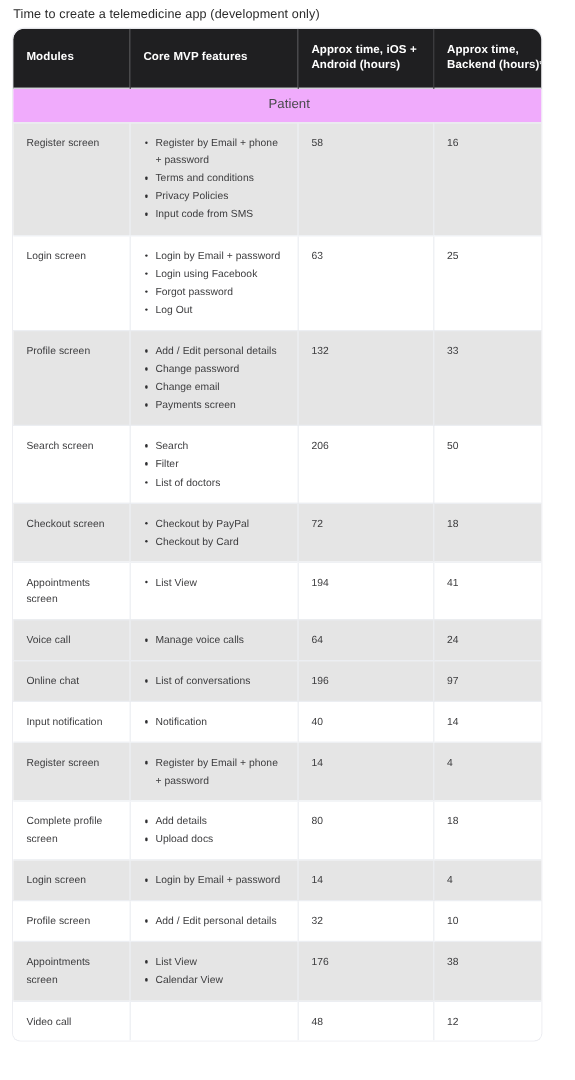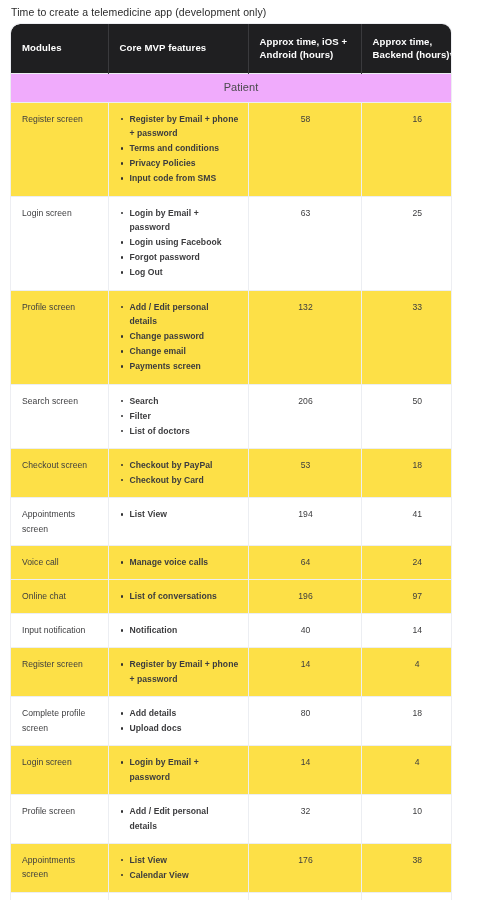--- a/index.html
+++ b/index.html
@@ -63,55 +63,54 @@
     line-height: 14.6px;
     color: #3c3c3e;
     vertical-align: top;
     padding: 9px 9px 9px 11px;
     border-right: 1px solid #eceef2;
     border-top: 1px solid #eceef2;
     letter-spacing: 0.005em;
   }
   tbody td:last-child { border-right: none; }
 
-  tr.r-alt td { background: #fde047; }
+  tr.r-alt td { background: #e5e5e5; }
   tr.r-plain td { background: #ffffff; }
 
   tr.section td {
     text-align: center;
     background: #f0abfc;
     color: #4a4a4d;
     font-size: 11px;
     padding: 6px 0 7px 0;
     border-right: none;
   }
 
   ul.feat {
     list-style: none;
     margin: 0;
     padding: 0;
-    font-weight: bold;
   }
   ul.feat li {
     position: relative;
     padding-left: 10px;
     margin: 0 0 0.5px 0;
     line-height: 14.6px;
   }
   ul.feat li::before {
     content: "";
     position: absolute;
     left: 1px;
     top: 6px;
     width: 2.6px;
     height: 2.6px;
     border-radius: 50%;
     background: #2f2f31;
   }
-  .num { font-variant-numeric: tabular-nums; text-align: center; }
+  .num { font-variant-numeric: tabular-nums; }
 </style>
 </head>
 <body>
 
 <div id="page">
 
   <div class="page-title">Time to create a telemedicine app (development only)</div>
 
   <div class="table-wrap">
     <table class="matrix">
@@ -185,21 +184,21 @@
             <td class="num">50</td>
           </tr>
           <tr class="r-alt">
             <td>Checkout screen</td>
             <td>
               <ul class="feat">
                 <li>Checkout by PayPal</li>
                 <li>Checkout by Card</li>
               </ul>
             </td>
-            <td class="num">53</td>
+            <td class="num">72</td>
             <td class="num">18</td>
           </tr>
           <tr class="r-plain">
             <td>Appointments screen</td>
             <td>
               <ul class="feat">
                 <li>List View</li>
               </ul>
             </td>
             <td class="num">194</td>

